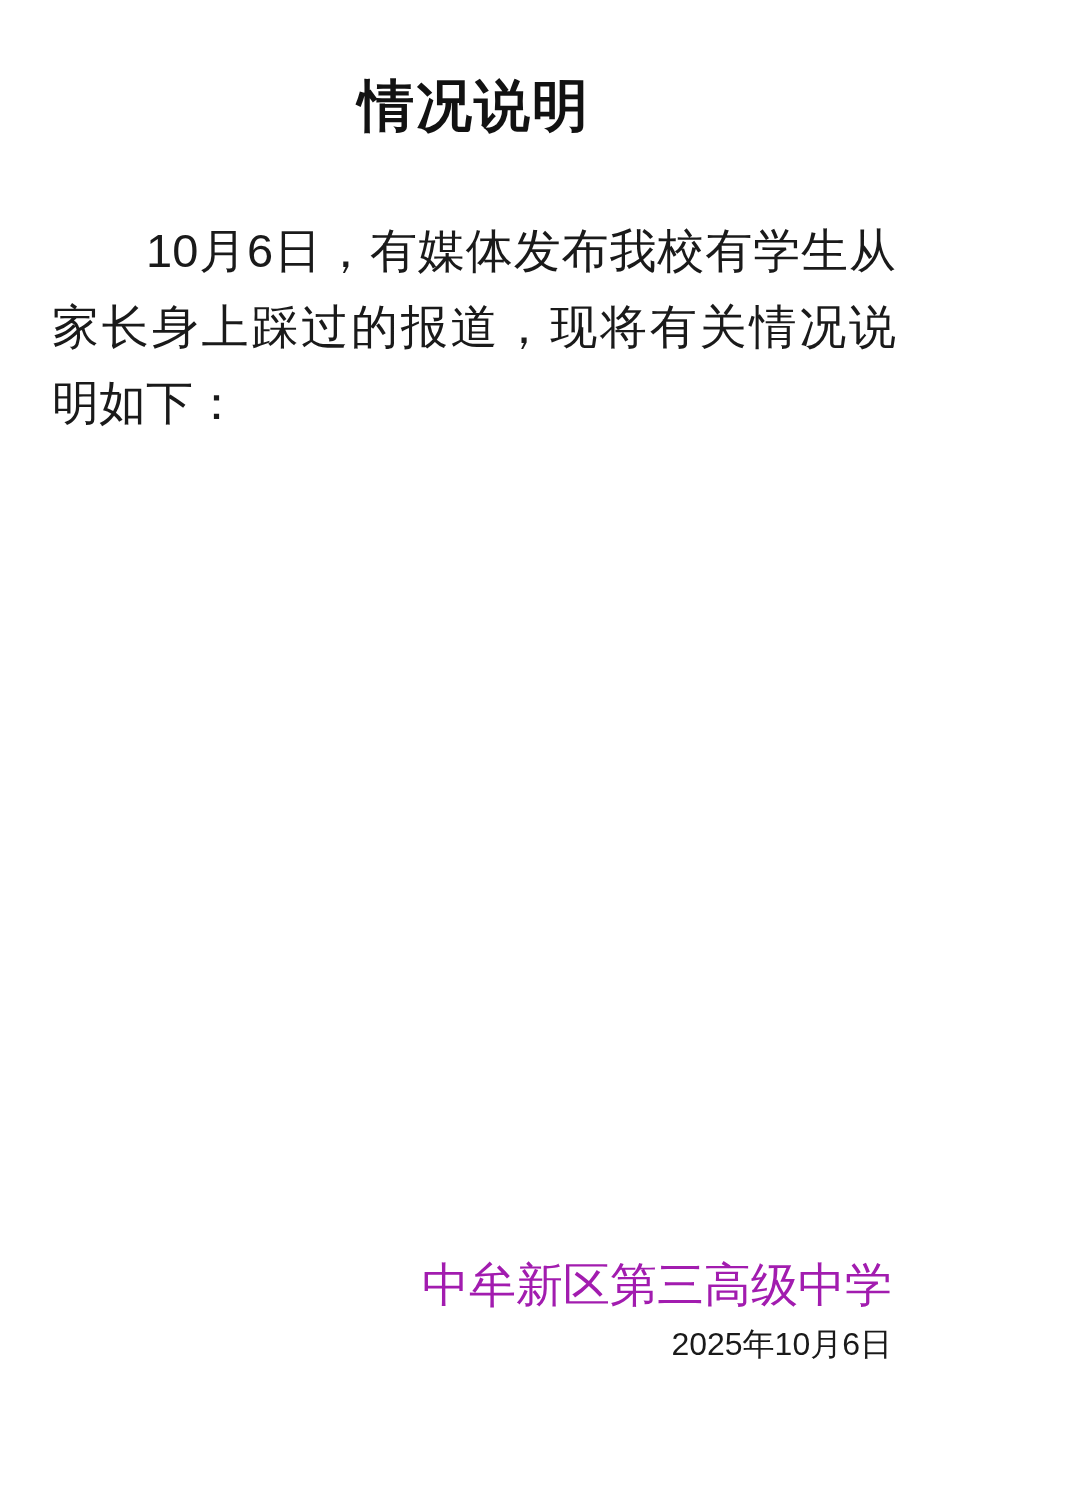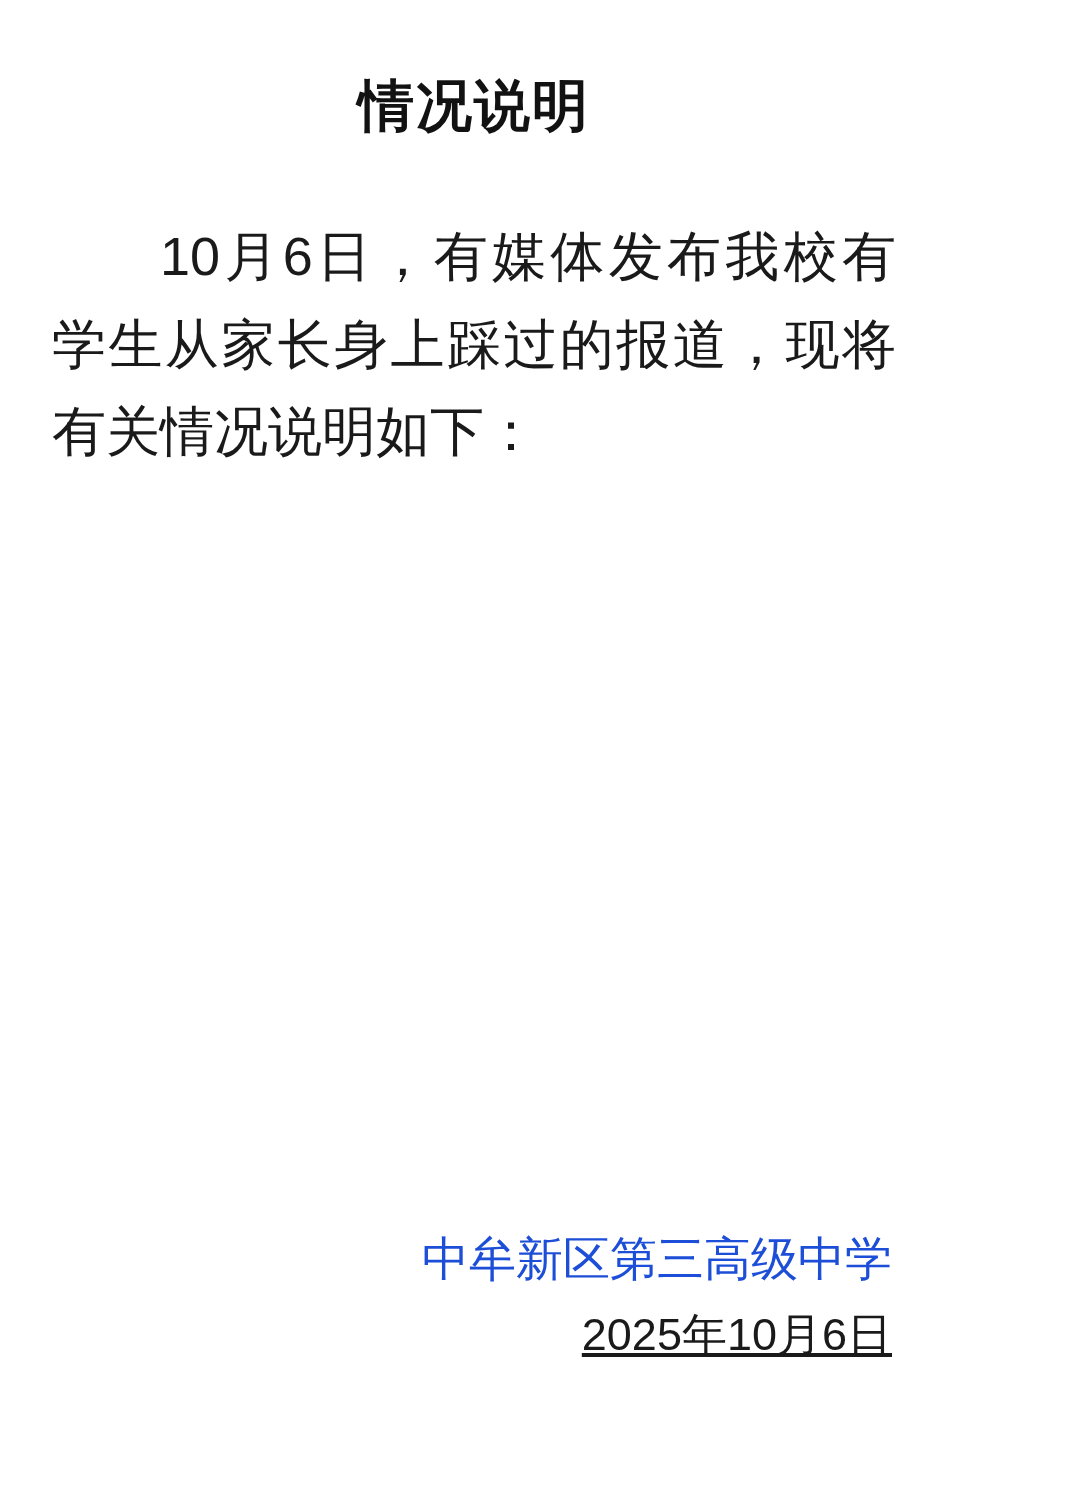--- a/index.html
+++ b/index.html
@@ -30,47 +30,45 @@
     font-weight: 700;
     letter-spacing: 2px;
     line-height: 1.2;
     color: #121212;
   }
   .body-block {
     margin-top: 74px;
   }
   .para {
     margin: 0 0 6px 0;
-    font-size: 54px;
+    font-size: 47px;
     line-height: 1.62;
     text-align: justify;
     text-justify: inter-ideograph;
     text-indent: 2em;
     color: #1a1a1a;
     font-weight: 400;
   }
   .signature {
     position: absolute;
     right: 56px;
     bottom: 128px;
     text-align: right;
   }
   .signature .org {
     font-size: 47px;
     line-height: 1.5;
-    color: #1d4ed8;
+    color: #a21caf;
     white-space: nowrap;
   }
   .signature .date {
-    font-size: 45px;
+    font-size: 32px;
     line-height: 1.5;
     color: #1a1a1a;
     white-space: nowrap;
-    margin-top: 6px;
-    text-decoration: underline;
   }
 </style>
 </head>
 <body>
 
 <div class="page">
 
   <h1 class="doc-title">情况说明</h1>
 
   <div class="body-block">

